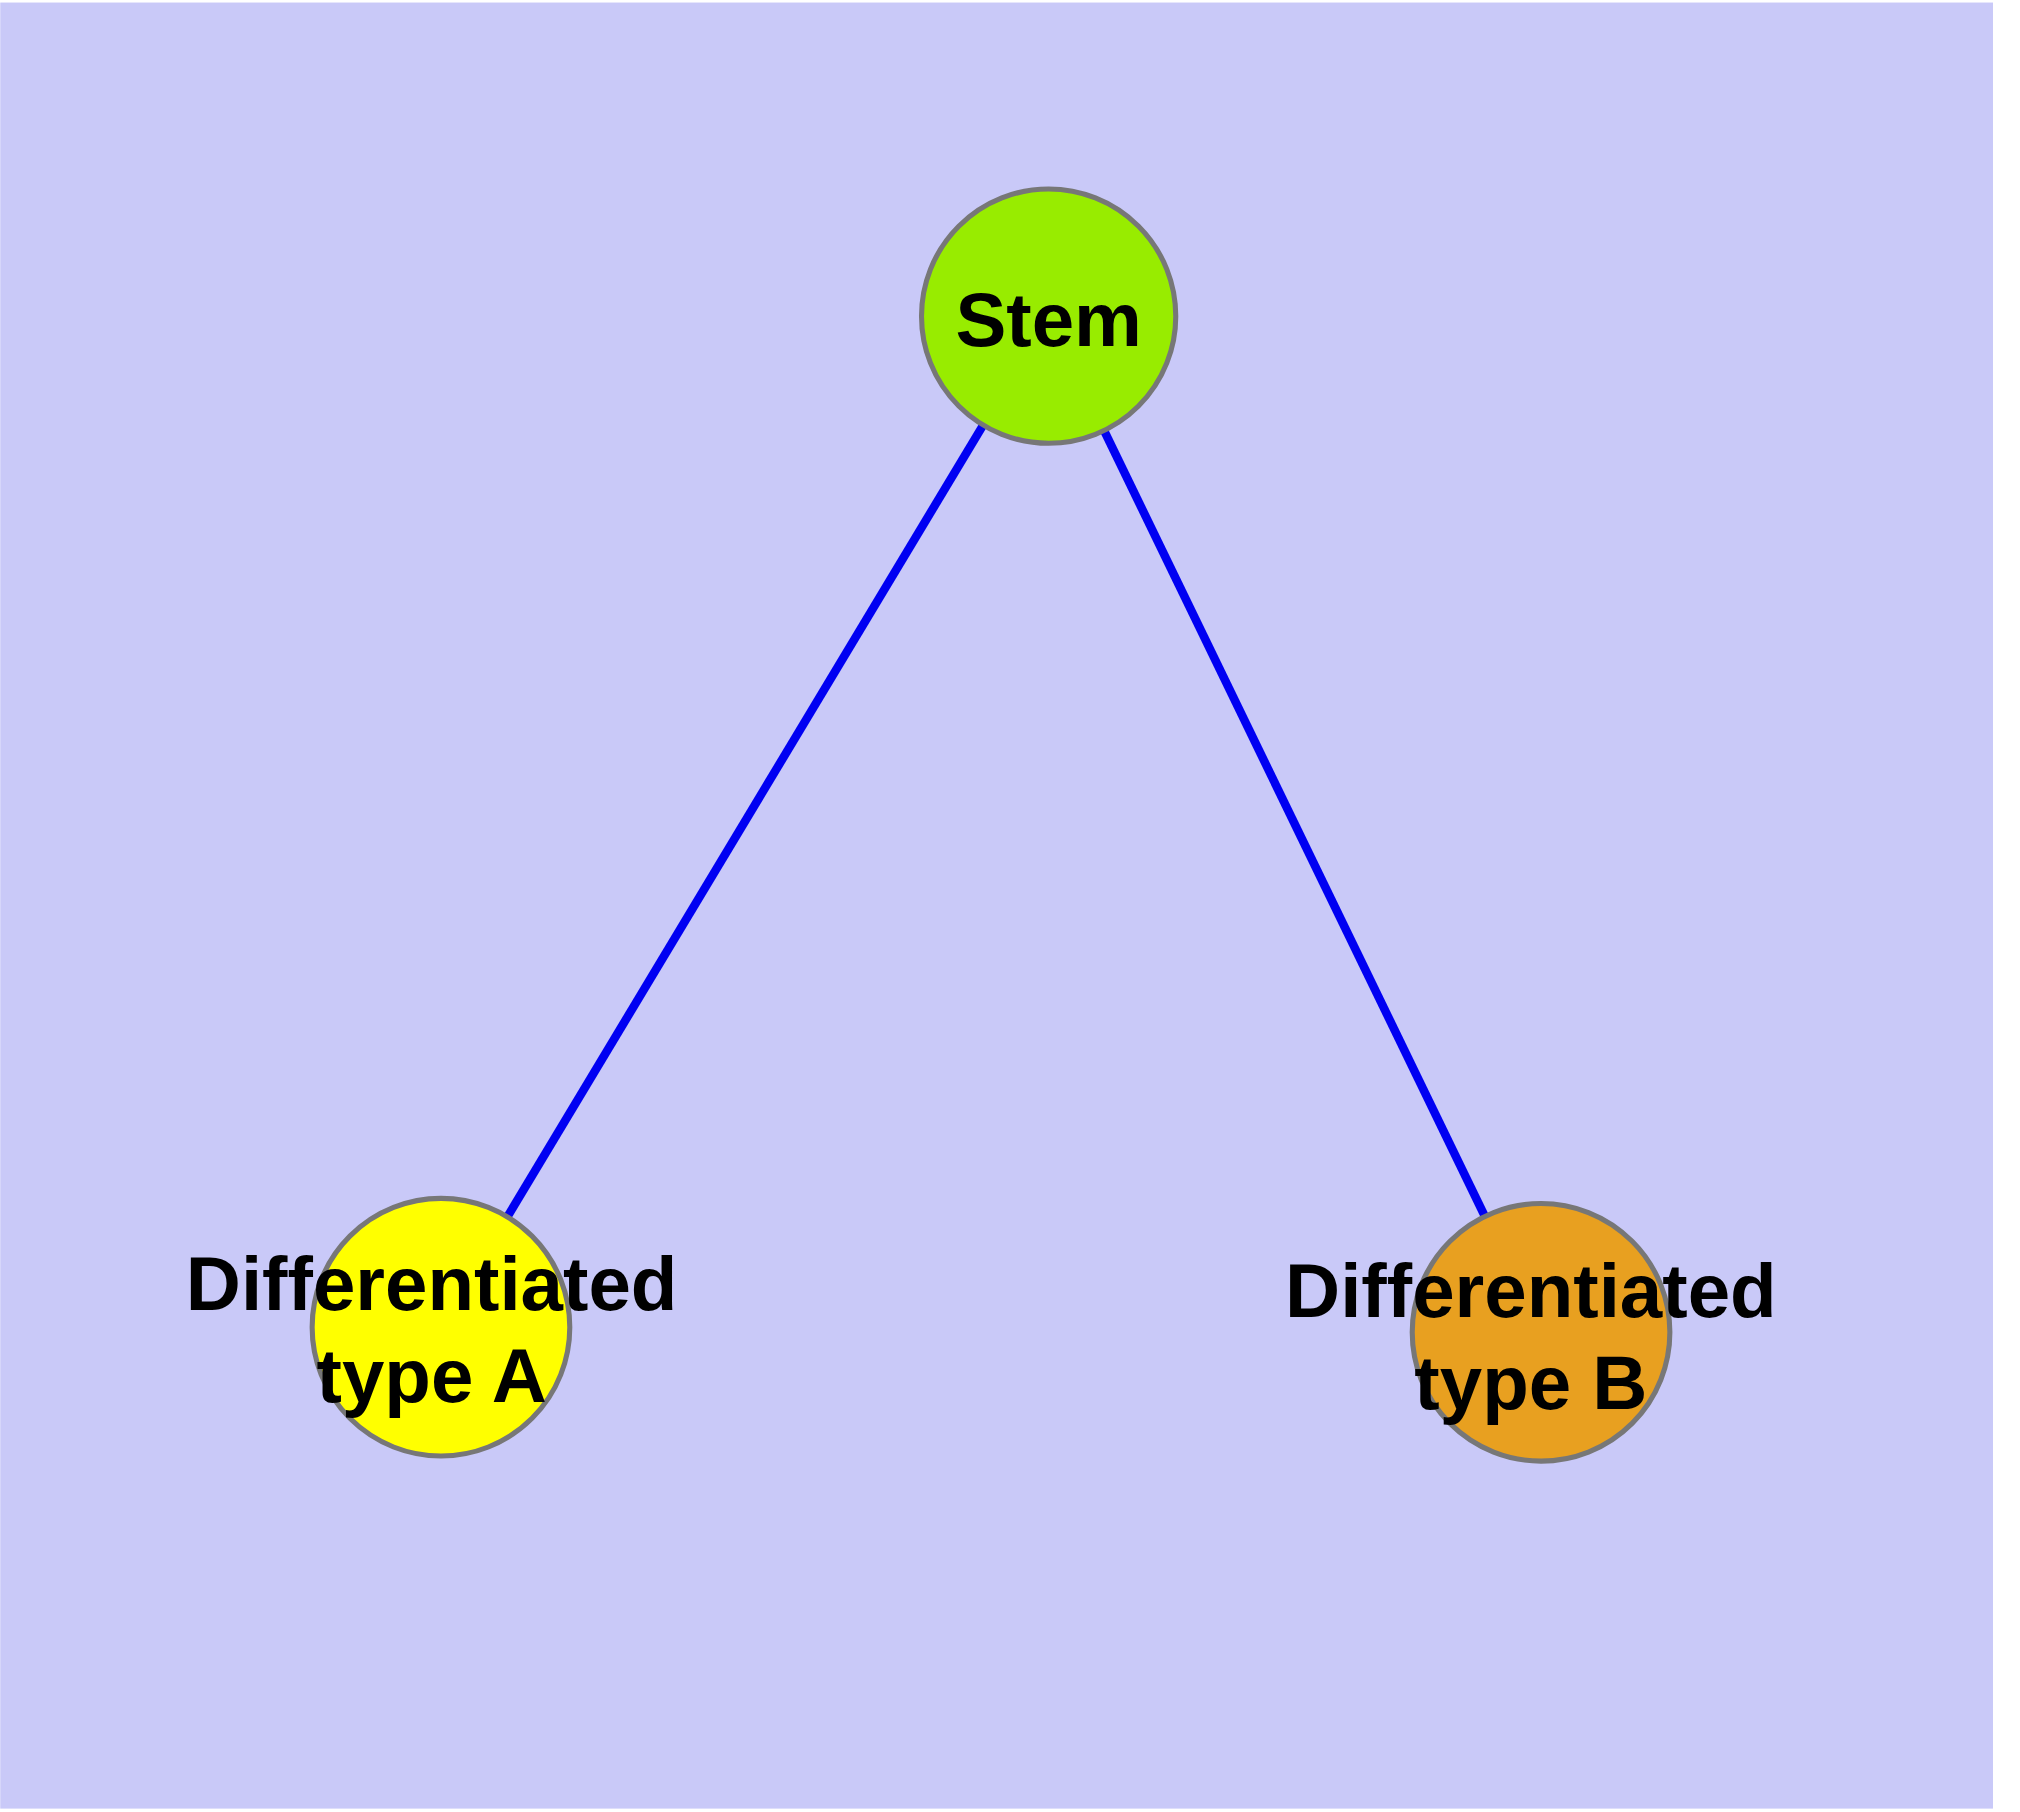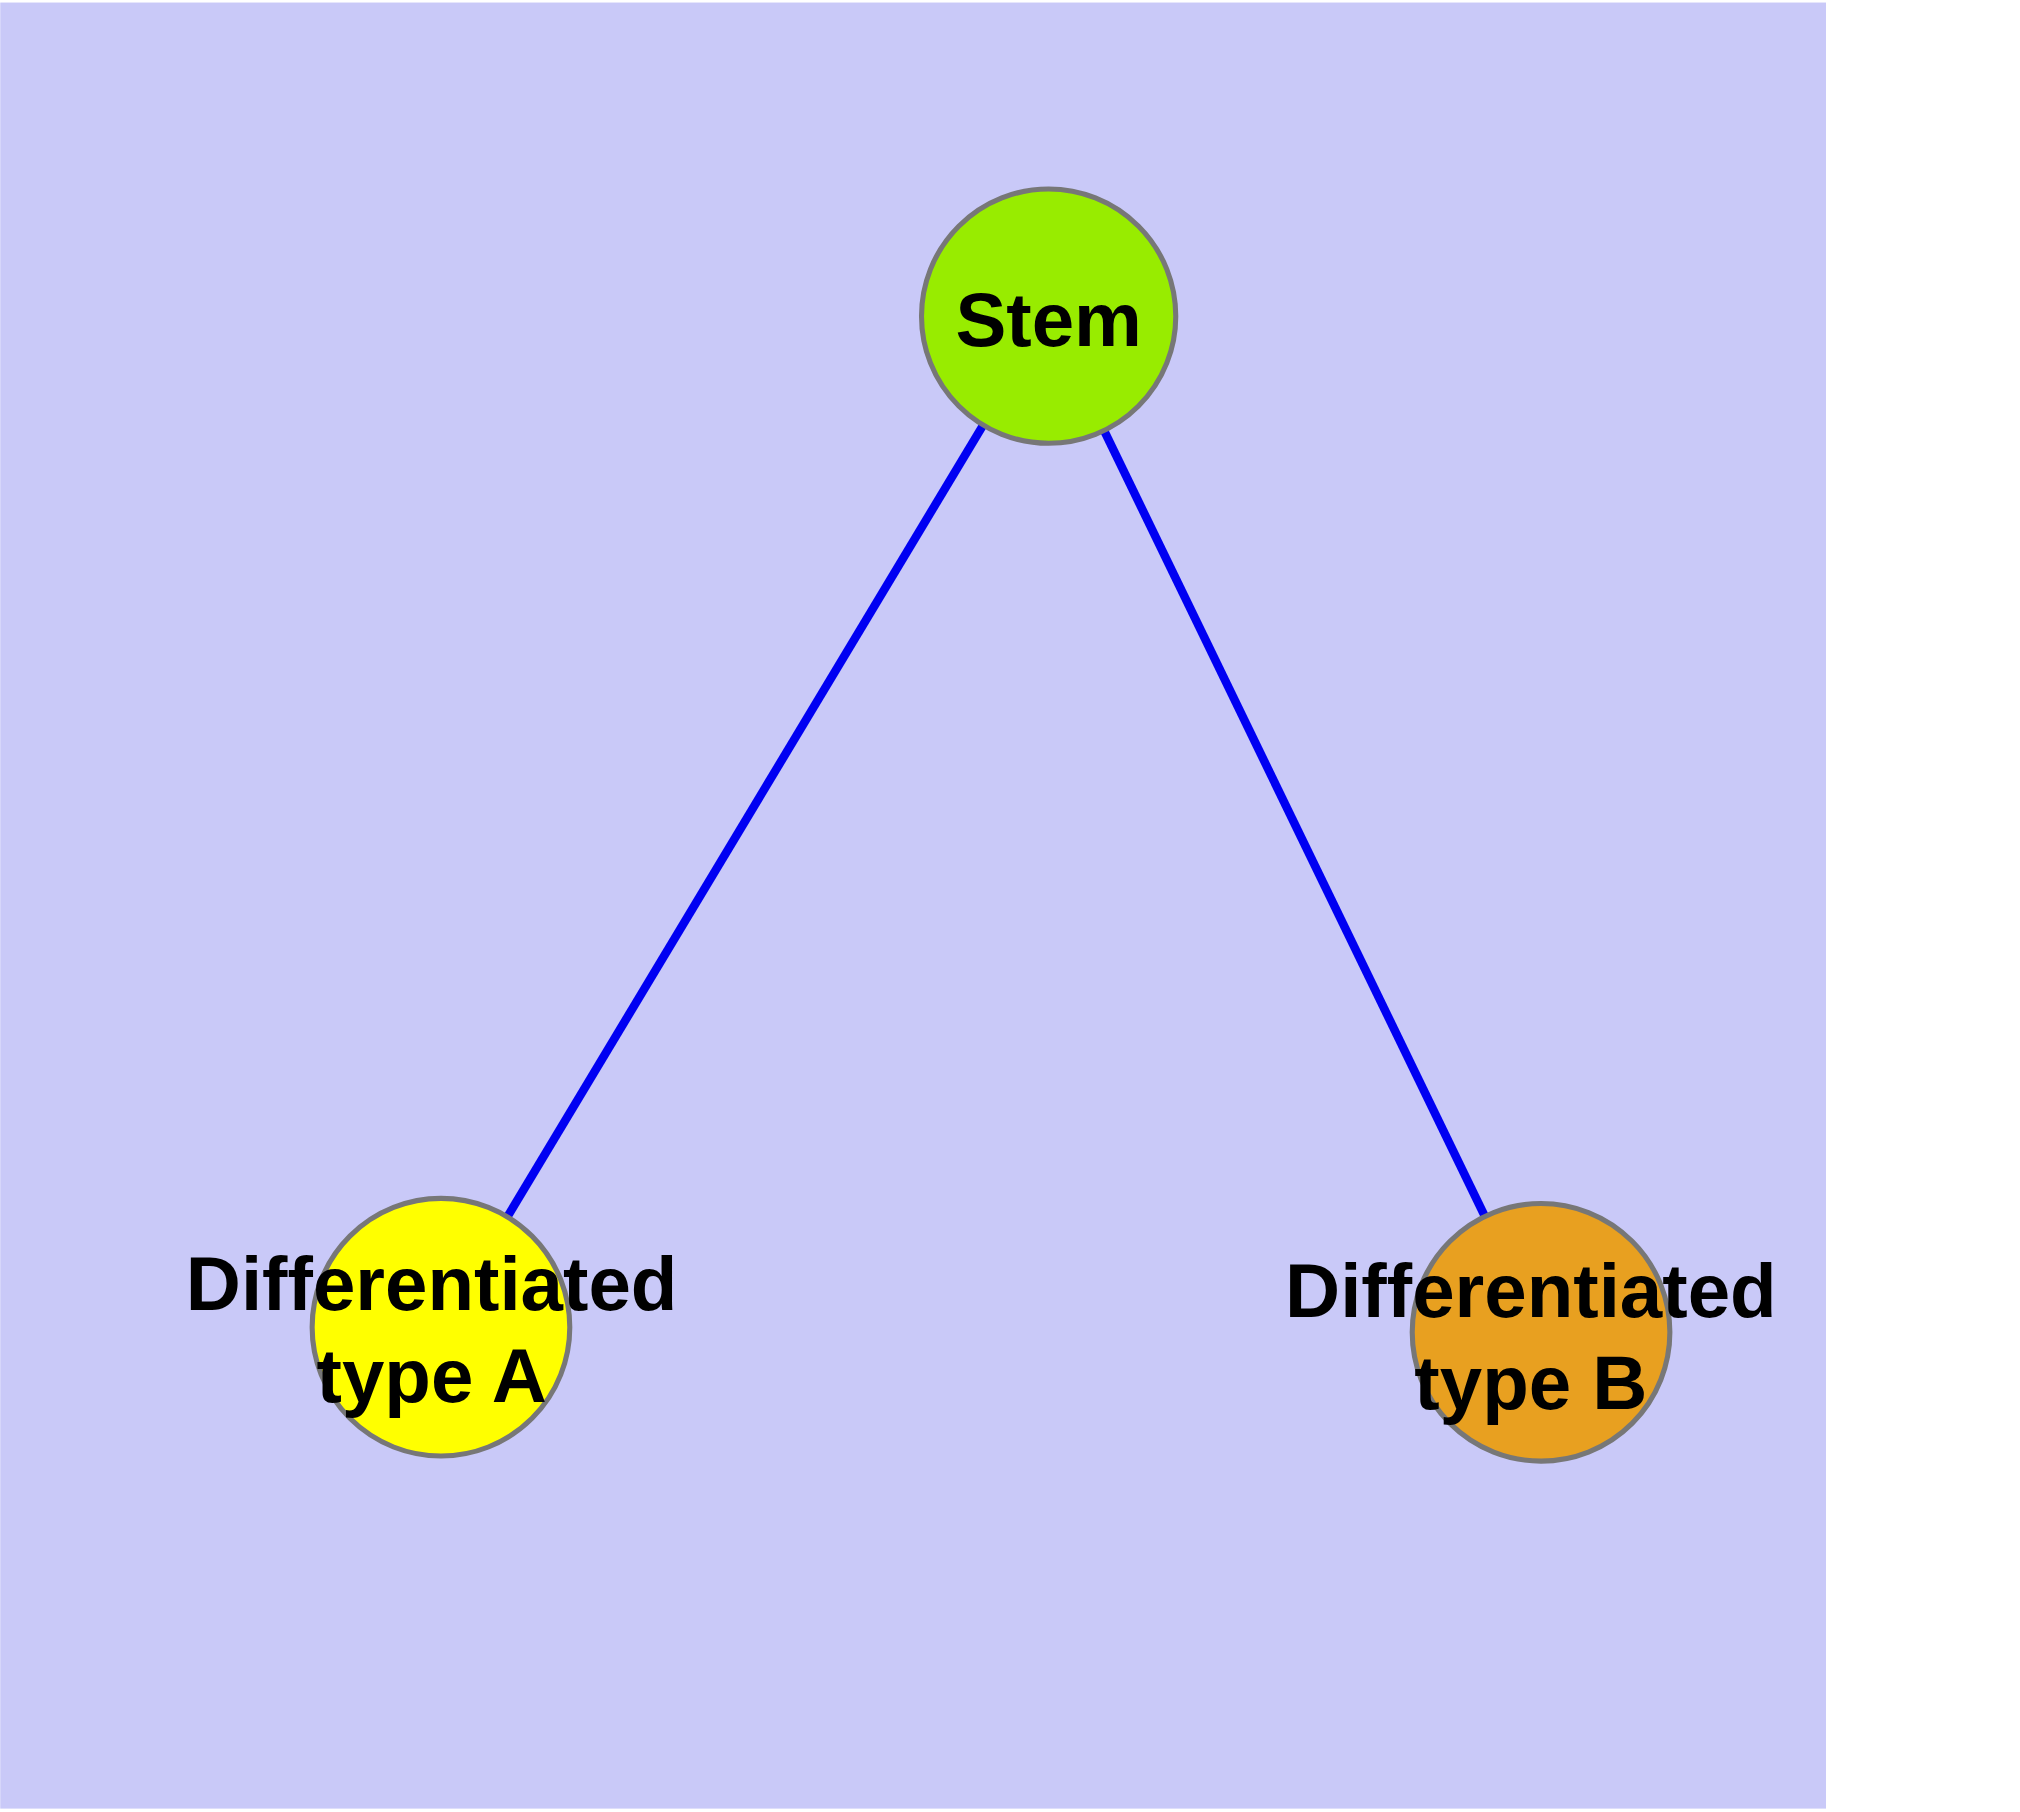--- a/index.html
+++ b/index.html
@@ -2,21 +2,21 @@
 <html style="font-size:13.6px"><head>
 <meta charset="utf-8">
 <style>
   html, body {
     margin: 0;
     padding: 0;
     background: #ffffff;
   }
   .stage {
     position: relative;
-    width: 1826px;
+    width: 1993px;
     height: 1812px;
     background: #ffffff;
     overflow: hidden;
     font-family: "Liberation Sans", sans-serif;
   }
   .stage svg {
     display: block;
     width: 2021px;
     height: 1812px;
   }

